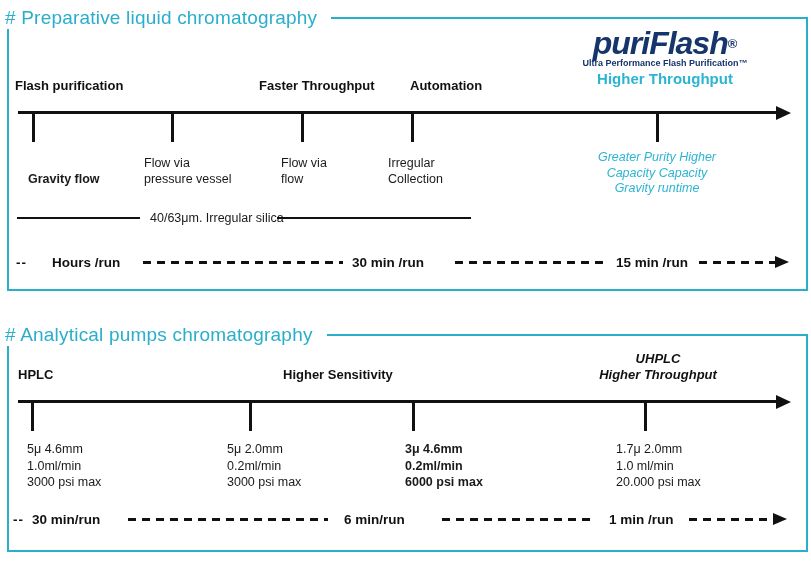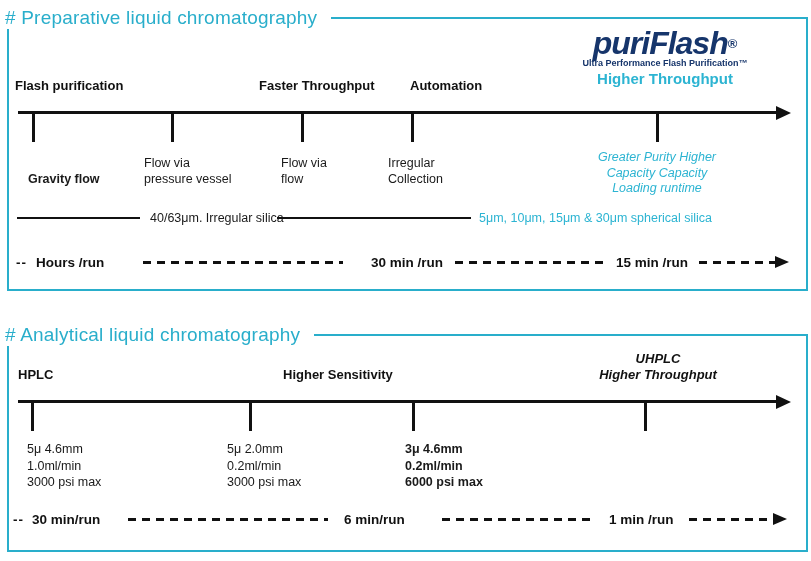--- a/index.html
+++ b/index.html
@@ -79,39 +79,38 @@
     <div>Flow via</div>
     <div>flow</div>
   </div>
   <div class="mlabel" style="left:388px;top:156px;">
     <div>Irregular</div>
     <div>Collection</div>
   </div>
   <div class="mlabel cyan center" style="left:556px;top:150px;width:202px;">
     <div>Greater Purity Higher</div>
     <div>Capacity Capacity</div>
-    <div>Loading runtime</div>
+    <div>Gravity runtime</div>
   </div>
 
   <div class="mline" style="left:17px;top:217px;width:123px;"></div>
   <div class="media-text" style="left:150px;top:211px;">40/63μm. Irregular silica</div>
   <div class="mline" style="left:277px;top:217px;width:194px;"></div>
-  <div class="media-text cyan" style="left:479px;top:211px;">5μm, 10μm, 15μm &amp; 30μm spherical silica</div>
 
   <div class="trow" style="left:16px;top:255px;letter-spacing:1px;">--</div>
-  <div class="trow" style="left:36px;top:255px;">Hours /run</div>
+  <div class="trow" style="left:52px;top:255px;">Hours /run</div>
   <div class="dash" style="left:143px;top:261px;width:200px;"></div>
-  <div class="trow" style="left:371px;top:255px;">30 min /run</div>
+  <div class="trow" style="left:352px;top:255px;">30 min /run</div>
   <div class="dash" style="left:455px;top:261px;width:152px;"></div>
   <div class="trow cyan" style="left:616px;top:255px;">15 min /run</div>
   <div class="dash" style="left:699px;top:261px;width:76px;"></div>
   <div class="ah-sm" style="left:775px;top:256px;"></div>
 
   <div class="frame" style="left:7px;top:334px;width:797px;height:214px;"></div>
-  <div class="sec-title" style="left:1px;top:324px;"># Analytical liquid chromatography</div>
+  <div class="sec-title" style="left:1px;top:324px;"># Analytical pumps chromatography</div>
 
   <div class="stage" style="left:18px;top:367px;">HPLC</div>
   <div class="stage" style="left:283px;top:367px;">Higher Sensitivity</div>
   <div class="stage center" style="left:577px;top:351px;width:162px;line-height:15.5px;">
     <div>UHPLC</div>
     <div>Higher Throughput</div>
   </div>
 
   <div class="axis" style="left:18px;top:400px;width:760px;"></div>
   <div class="ah" style="left:776px;top:395px;"></div>
@@ -128,20 +127,25 @@
   <div class="mlabel3" style="left:227px;top:441px;">
     <div>5μ 2.0mm</div>
     <div>0.2ml/min</div>
     <div>3000 psi max</div>
   </div>
   <div class="mlabel3" style="left:405px;top:441px;font-weight:bold;">
     <div>3μ 4.6mm</div>
     <div>0.2ml/min</div>
     <div>6000 psi max</div>
   </div>
+  <div class="mlabel3" style="left:616px;top:441px;">
+    <div>1.7μ 2.0mm</div>
+    <div>1.0 ml/min</div>
+    <div>20.000 psi max</div>
+  </div>
 
   <div class="trow" style="left:13px;top:512px;letter-spacing:1px;">--</div>
   <div class="trow" style="left:32px;top:512px;">30 min/run</div>
   <div class="dash" style="left:128px;top:518px;width:200px;"></div>
   <div class="trow" style="left:344px;top:512px;">6 min/run</div>
   <div class="dash" style="left:442px;top:518px;width:152px;"></div>
   <div class="trow" style="left:609px;top:512px;">1 min /run</div>
   <div class="dash" style="left:689px;top:518px;width:84px;"></div>
   <div class="ah-sm" style="left:773px;top:513px;"></div>
 

